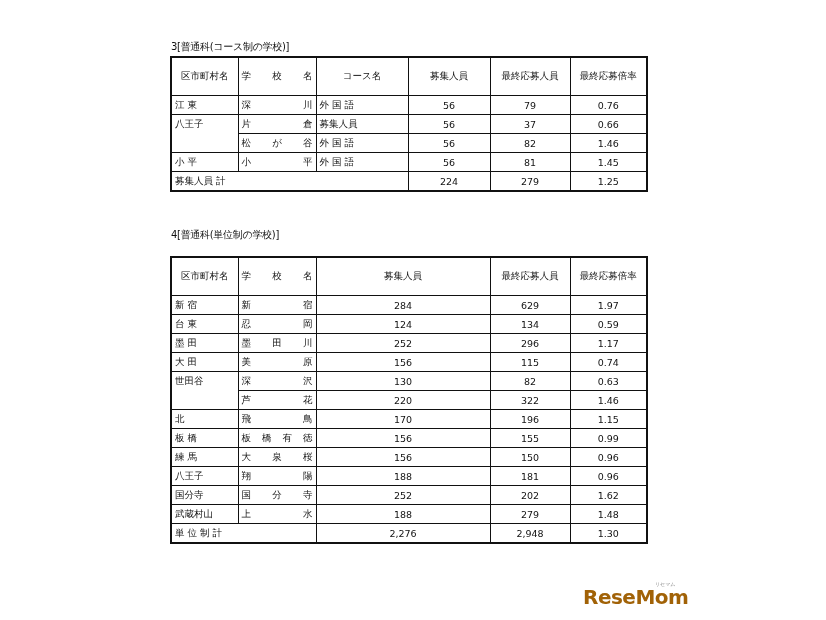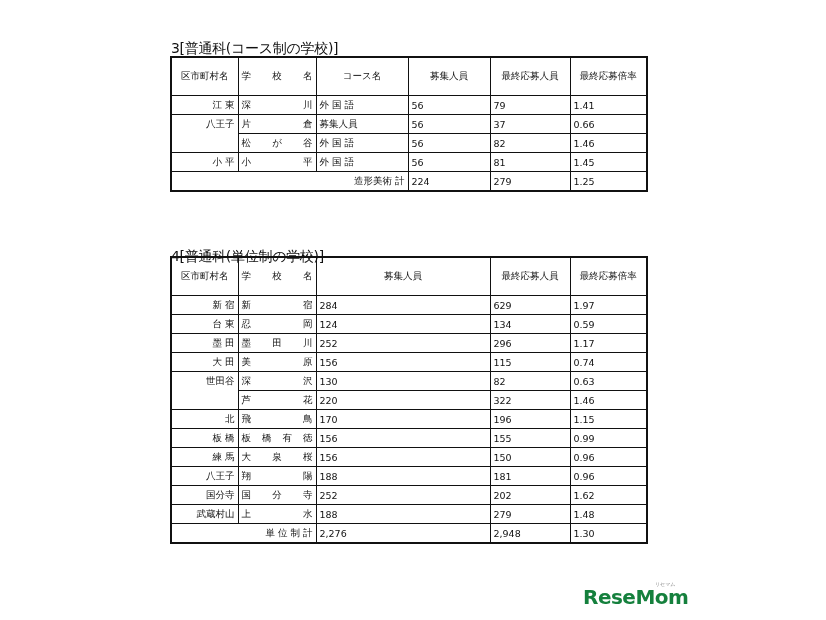--- a/index.html
+++ b/index.html
@@ -1,28 +1,28 @@
 <!DOCTYPE html>
 <html><head>
 <meta charset="utf-8">
 <style>
   html, body { margin:0; padding:0; background:#ffffff; }
   body { width:826px; height:620px; position:relative; overflow:hidden;
          font-family:"DejaVu Sans", sans-serif; color:#111; }
-  .caption { position:absolute; left:171px; font-size:14px; letter-spacing:-0.3px; }
+  .caption { position:absolute; left:171px; font-size:10px; letter-spacing:-0.3px; }
   table { position:absolute; left:170px; border-collapse:collapse; table-layout:fixed;
           border:2px solid #111; font-size:9.5px; }
   td, th { border:1.4px solid #111; padding:0 3px; font-weight:normal; white-space:nowrap; overflow:hidden; }
   th { height:37px; text-align:center; }
   td { height:18px; }
-  .c { text-align:right; }
-  .r { text-align:left; }
+  .c { text-align:left; }
+  .r { text-align:center; }
   .school { display:flex; justify-content:space-between; }
   .logo { position:absolute; left:583px; top:585px; font-family:"DejaVu Sans", sans-serif;
-          font-weight:bold; font-size:20px; color:#15803d; letter-spacing:-0.5px; }
+          font-weight:bold; font-size:20px; color:#a16207; letter-spacing:-0.5px; }
   .logo-sub { position:absolute; left:655px; top:581px; font-size:5px; color:#8a8a8a; }
 </style>
 </head>
 <body>
 
 <div class="caption" style="top:40px;">3[普通科(コース制の学校)]</div>
 
 <table style="top:56px;">
   <colgroup>
     <col style="width:67px">
@@ -53,21 +53,21 @@
       <td class="c">江 東</td>
       <td>
           <div class="school">
             <span>深</span>
             <span>川</span>
           </div>
         </td>
       <td>外 国 語</td>
       <td class="r">56</td>
       <td class="r">79</td>
-      <td class="r">1.41</td>
+      <td class="r">0.76</td>
     </tr>
     <tr>
       <td class="c" rowspan="2" style="vertical-align:top;padding-top:3px">八王子</td>
       <td>
           <div class="school">
             <span>片</span>
             <span>倉</span>
           </div>
         </td>
       <td>募集人員</td>
@@ -95,29 +95,29 @@
             <span>小</span>
             <span>平</span>
           </div>
         </td>
       <td>外 国 語</td>
       <td class="r">56</td>
       <td class="r">81</td>
       <td class="r">1.45</td>
     </tr>
     <tr>
-      <td class="c" colspan="3">造形美術 計</td>
+      <td class="c" colspan="3">募集人員 計</td>
       <td class="r">224</td>
       <td class="r">279</td>
       <td class="r">1.25</td>
     </tr>
   </tbody>
 </table>
 
-<div class="caption" style="top:248px;">4[普通科(単位制の学校)]</div>
+<div class="caption" style="top:228px;">4[普通科(単位制の学校)]</div>
 
 <table style="top:256px;">
   <colgroup>
     <col style="width:67px">
       <col style="width:78px">
       <col style="width:174px">
     <col style="width:80px">
       <col style="width:77px">
   </colgroup>
   <thead>

